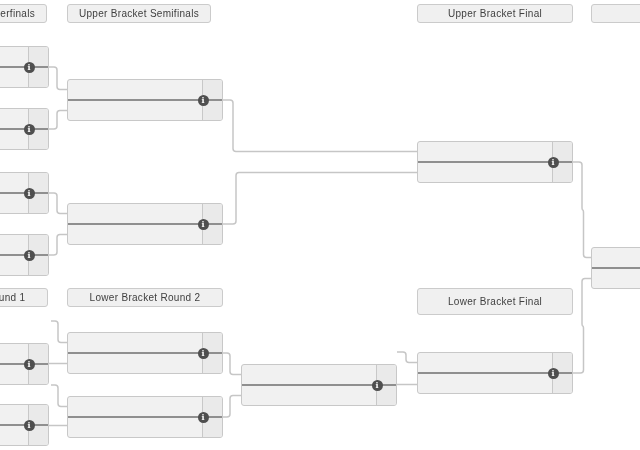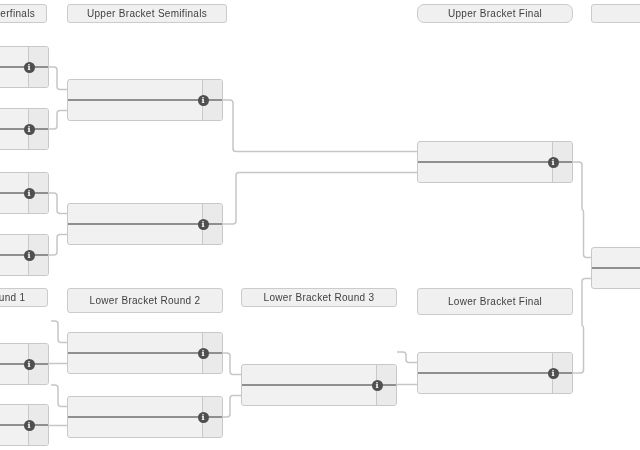--- a/index.html
+++ b/index.html
@@ -63,37 +63,34 @@
       <path d="M49 425.5 L67 425.5" fill="none" stroke="#c6c6c6" stroke-width="1.5"></path>
       <path d="M223 353 L227 353 Q230 353 230 356 L230 371.5 Q230 374.5 233 374.5 L241 374.5" fill="none" stroke="#c6c6c6" stroke-width="1.5"></path>
       <path d="M223 417 L227 417 Q230 417 230 414 L230 398.5 Q230 395.5 233 395.5 L241 395.5" fill="none" stroke="#c6c6c6" stroke-width="1.5"></path>
       <path d="M397 352 L403 352 Q406 352 406 355 L406 359.5 Q406 362.5 409 362.5 L417 362.5" fill="none" stroke="#c6c6c6" stroke-width="1.5"></path>
       <path d="M397 384.5 L417 384.5" fill="none" stroke="#c6c6c6" stroke-width="1.5"></path>
       <path d="M572 373 L580.5 373 Q583.5 373 583.5 370 L583.5 329 Q583.5 326 582.75 326 L582.75 326 Q582 326 582 323 L582 281.5 Q582 278.5 585 278.5 L591 278.5" fill="none" stroke="#c6c6c6" stroke-width="1.5"></path>
     </svg>
     <div class="round-header" style="left: -109px; top: 4px; width: 156px; height: 19px;">
       <span>Upper Bracket Quarterfinals</span>
     </div>
-    <div class="round-header" style="left: 67px; top: 4px; width: 160px; height: 19px;">
+    <div class="round-header" style="left: 67px; top: 4px; width: 144px; height: 19px;">
       <span>Upper Bracket Semifinals</span>
     </div>
-    <div class="round-header" style="left: 417px; top: 4px; width: 156px; height: 19px; border-radius: 7px;">
+    <div class="round-header" style="left: 417px; top: 4px; width: 156px; height: 19px;">
       <span>Upper Bracket Final</span>
     </div>
     <div class="round-header" style="left: 591px; top: 4px; width: 156px; height: 19px;">
       <span></span>
     </div>
     <div class="round-header" style="left: -108px; top: 288px; width: 156px; height: 19px;">
       <span>Lower Bracket Round 1</span>
     </div>
-    <div class="round-header" style="left: 67px; top: 288px; width: 156px; height: 25px;">
+    <div class="round-header" style="left: 67px; top: 288px; width: 156px; height: 19px;">
       <span>Lower Bracket Round 2</span>
-    </div>
-    <div class="round-header" style="left: 241px; top: 288px; width: 156px; height: 19px;">
-      <span>Lower Bracket Round 3</span>
     </div>
     <div class="round-header" style="left: 417px; top: 288px; width: 156px; height: 27px;">
       <span>Lower Bracket Final</span>
     </div>
     <div class="match" style="left: -107px; top: 46px; width: 156px; height: 42px;">
       <div class="score-col"></div>
       <div class="slot top"></div>
       <div class="slot bottom"></div>
       <div class="mid-line"></div>
       <div class="info" style="left: 129.5px; top: 14.5px;">

